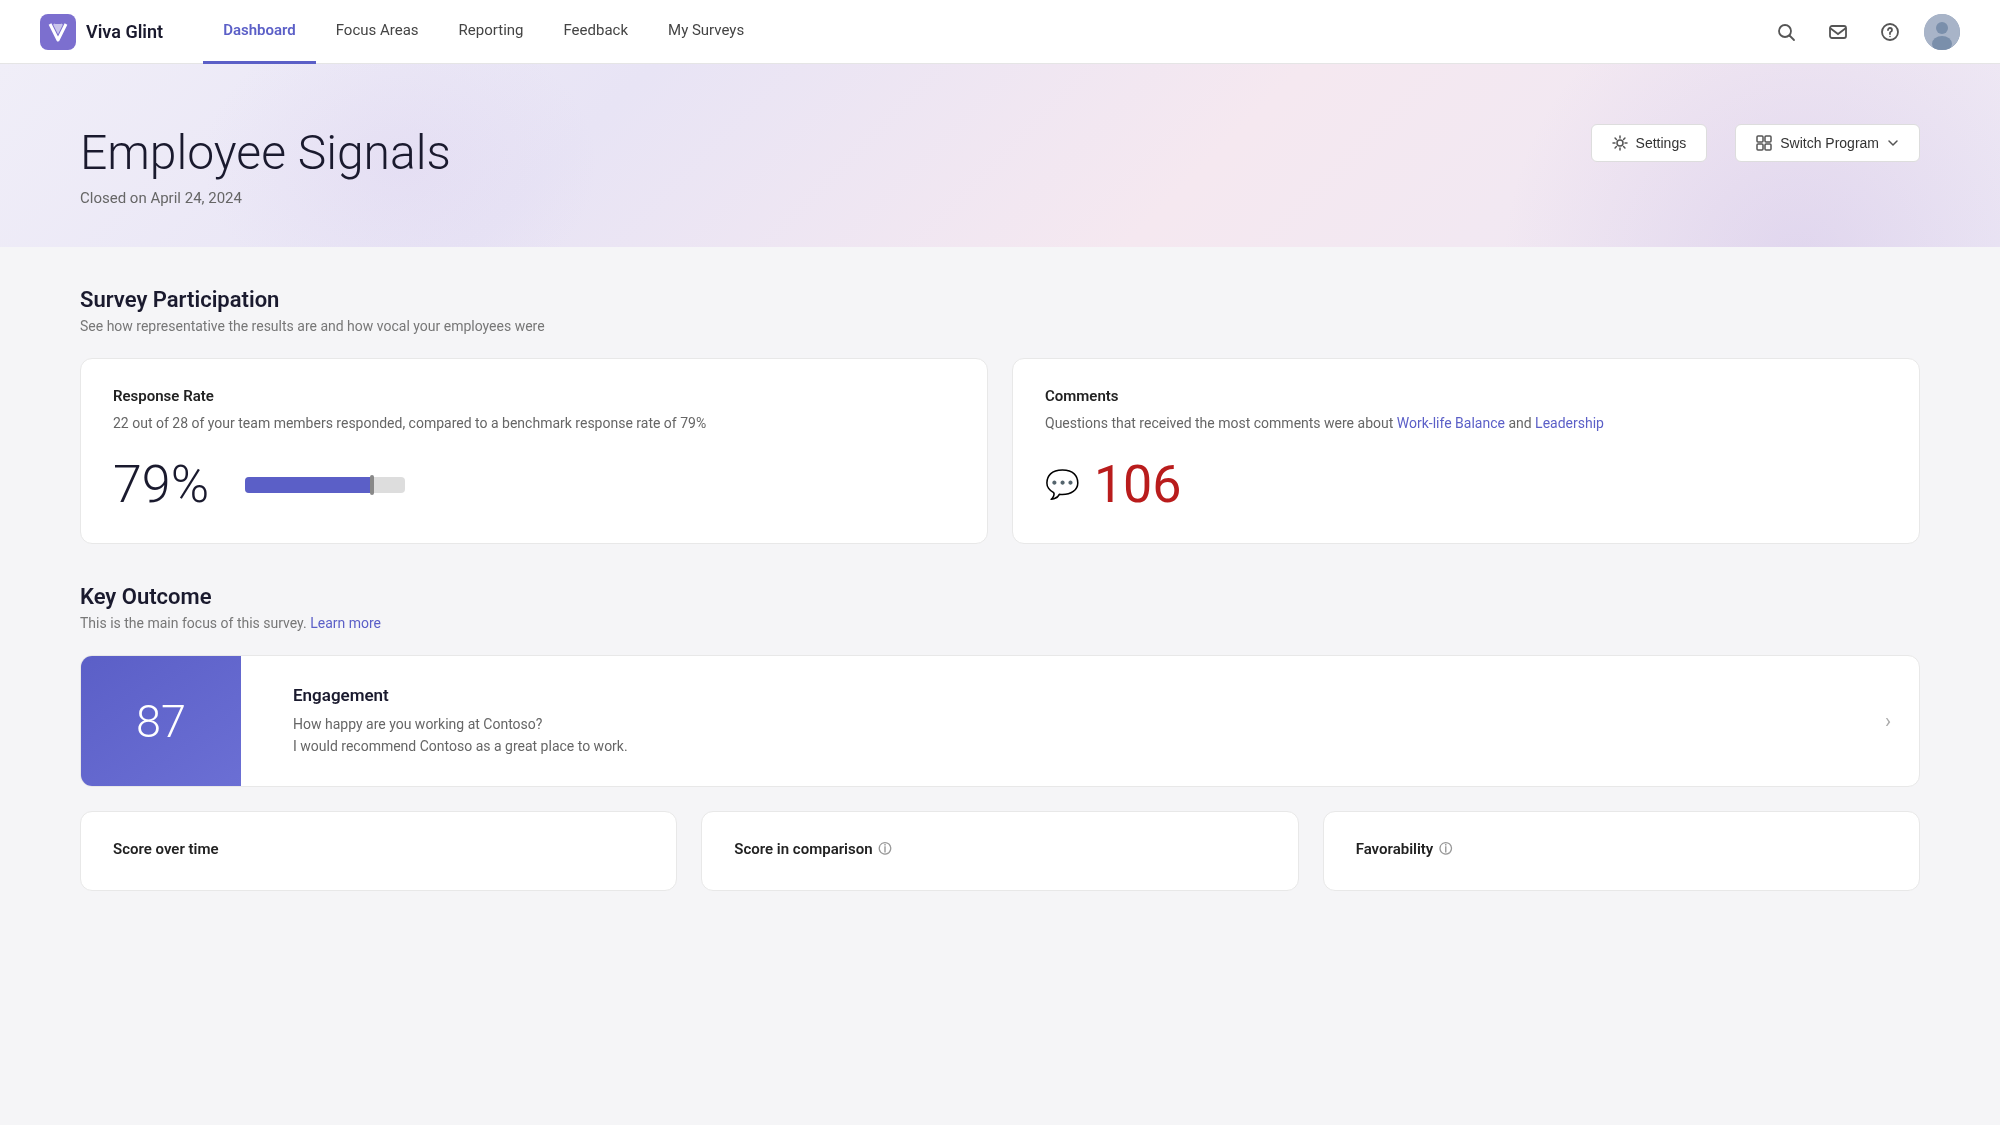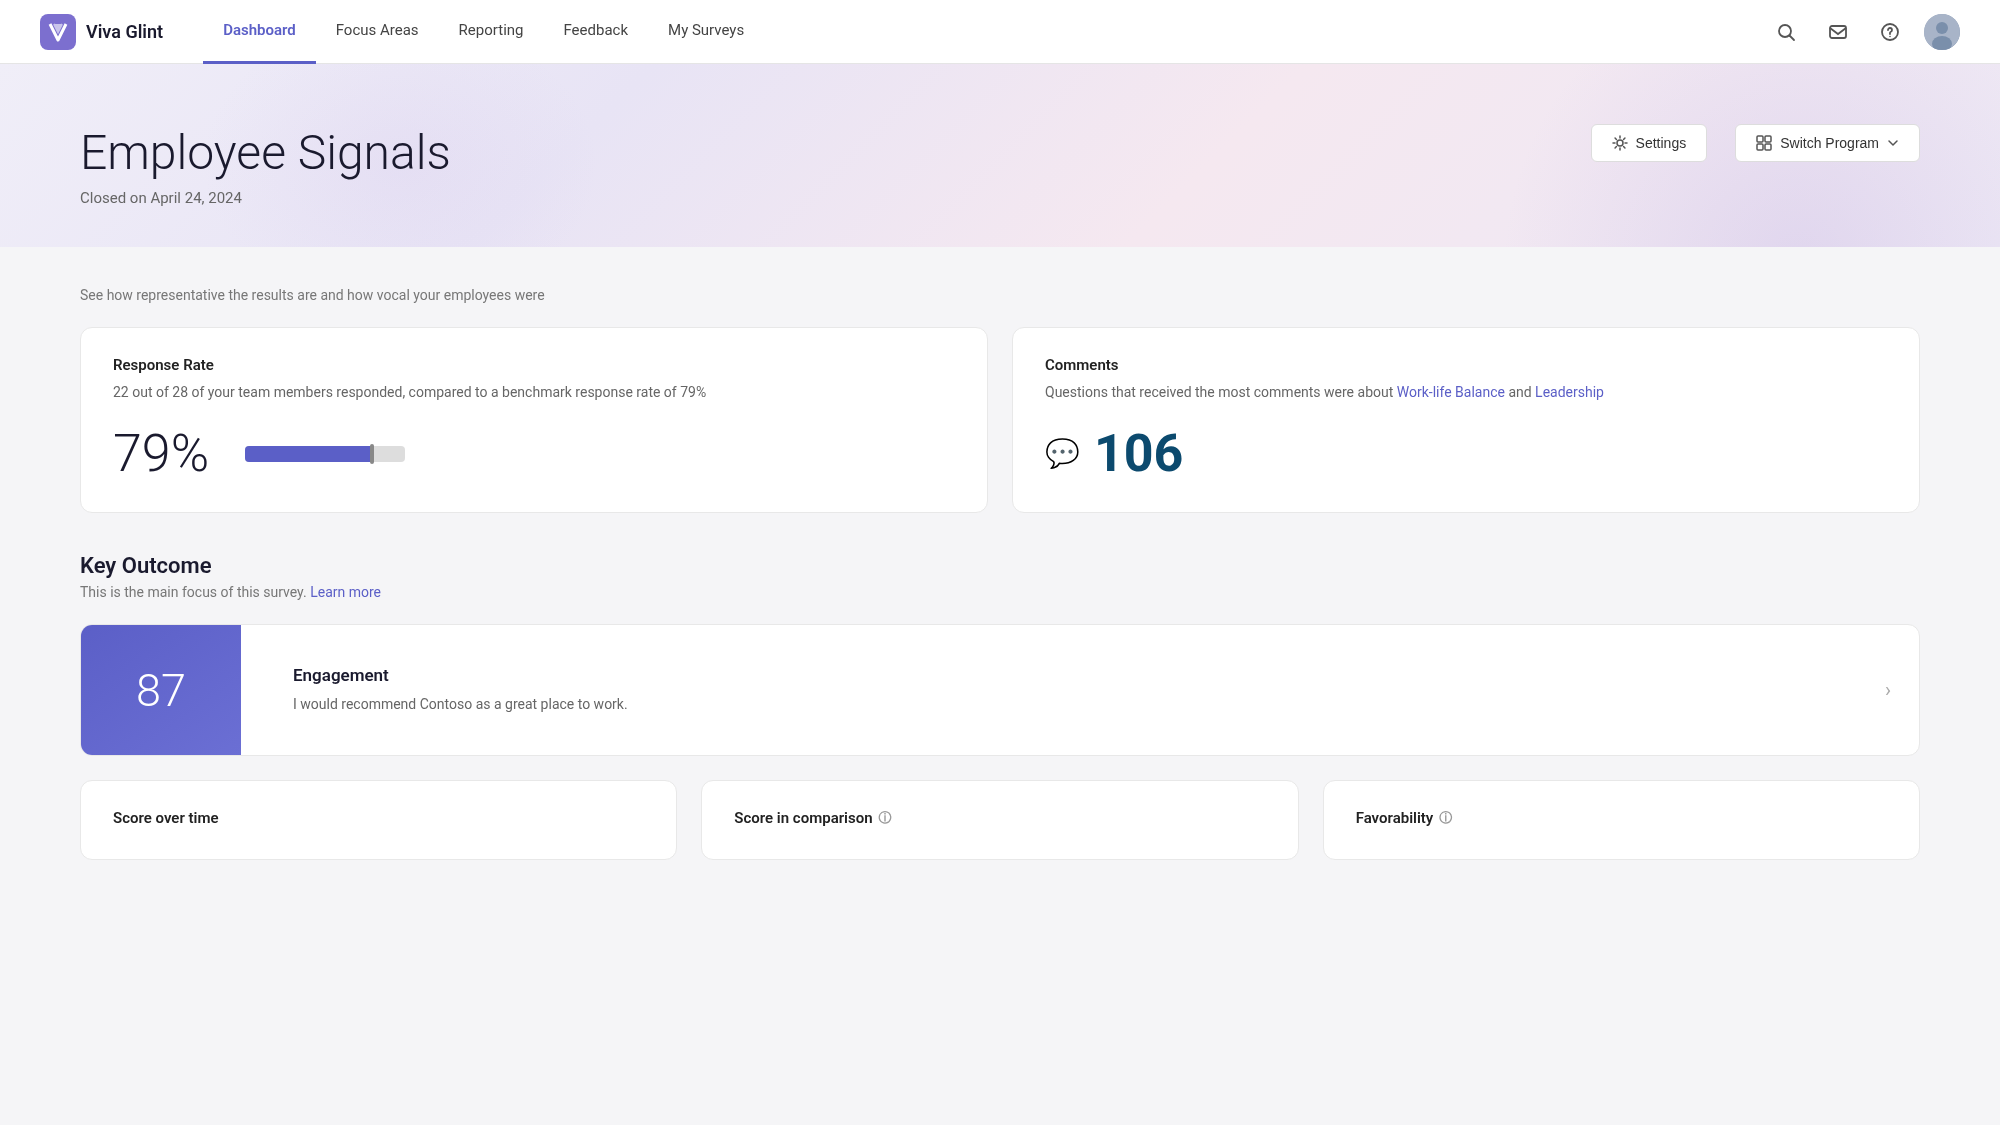--- a/index.html
+++ b/index.html
@@ -256,22 +256,22 @@
       display: flex;
       align-items: center;
       gap: 14px;
     }
     .comment-icon {
       font-size: 28px;
       color: #5b5fc7;
     }
     .comment-count {
       font-size: 52px;
-      font-weight: 700;
-      color: #0c4a6e;
+      font-weight: 400;
+      color: #b91c1c;
     }
 
     
     .section-header {
       margin-bottom: 24px;
     }
     .learn-more {
       color: #5b5fc7;
       text-decoration: none;
       font-size: 14px;
@@ -425,20 +425,21 @@
     </button>
   </div>
 
   <h1 class="hero-title">Employee Signals</h1>
   <p class="hero-subtitle">Closed on April 24, 2024</p>
 </div>
 
 <div class="main-content">
 
   <div class="section-header">
+    <h2 class="section-title">Survey Participation</h2>
     <p class="section-subtitle">See how representative the results are and how vocal your employees were</p>
   </div>
 
   <div class="cards-row">
 
     <div class="card">
       <div class="card-title">Response Rate</div>
       <div class="card-desc">22 out of 28 of your team members responded, compared to a benchmark response rate of 79%</div>
       <div class="progress-row">
         <span class="response-rate-number">79%</span>
@@ -470,20 +471,21 @@
     </p>
   </div>
 
   <div class="engagement-card">
     <div class="engagement-score-box">
       <span class="engagement-score">87</span>
     </div>
     <div class="engagement-info">
       <div class="engagement-title">Engagement</div>
       <div class="engagement-desc">
+        <div>How happy are you working at Contoso?</div>
         <div>I would recommend Contoso as a great place to work.</div>
       </div>
     </div>
     <div class="engagement-arrow">›</div>
   </div>
 
   <div class="bottom-cards-row">
     <div class="bottom-card">
       <div class="bottom-card-title">
         <span>Score over time</span>

